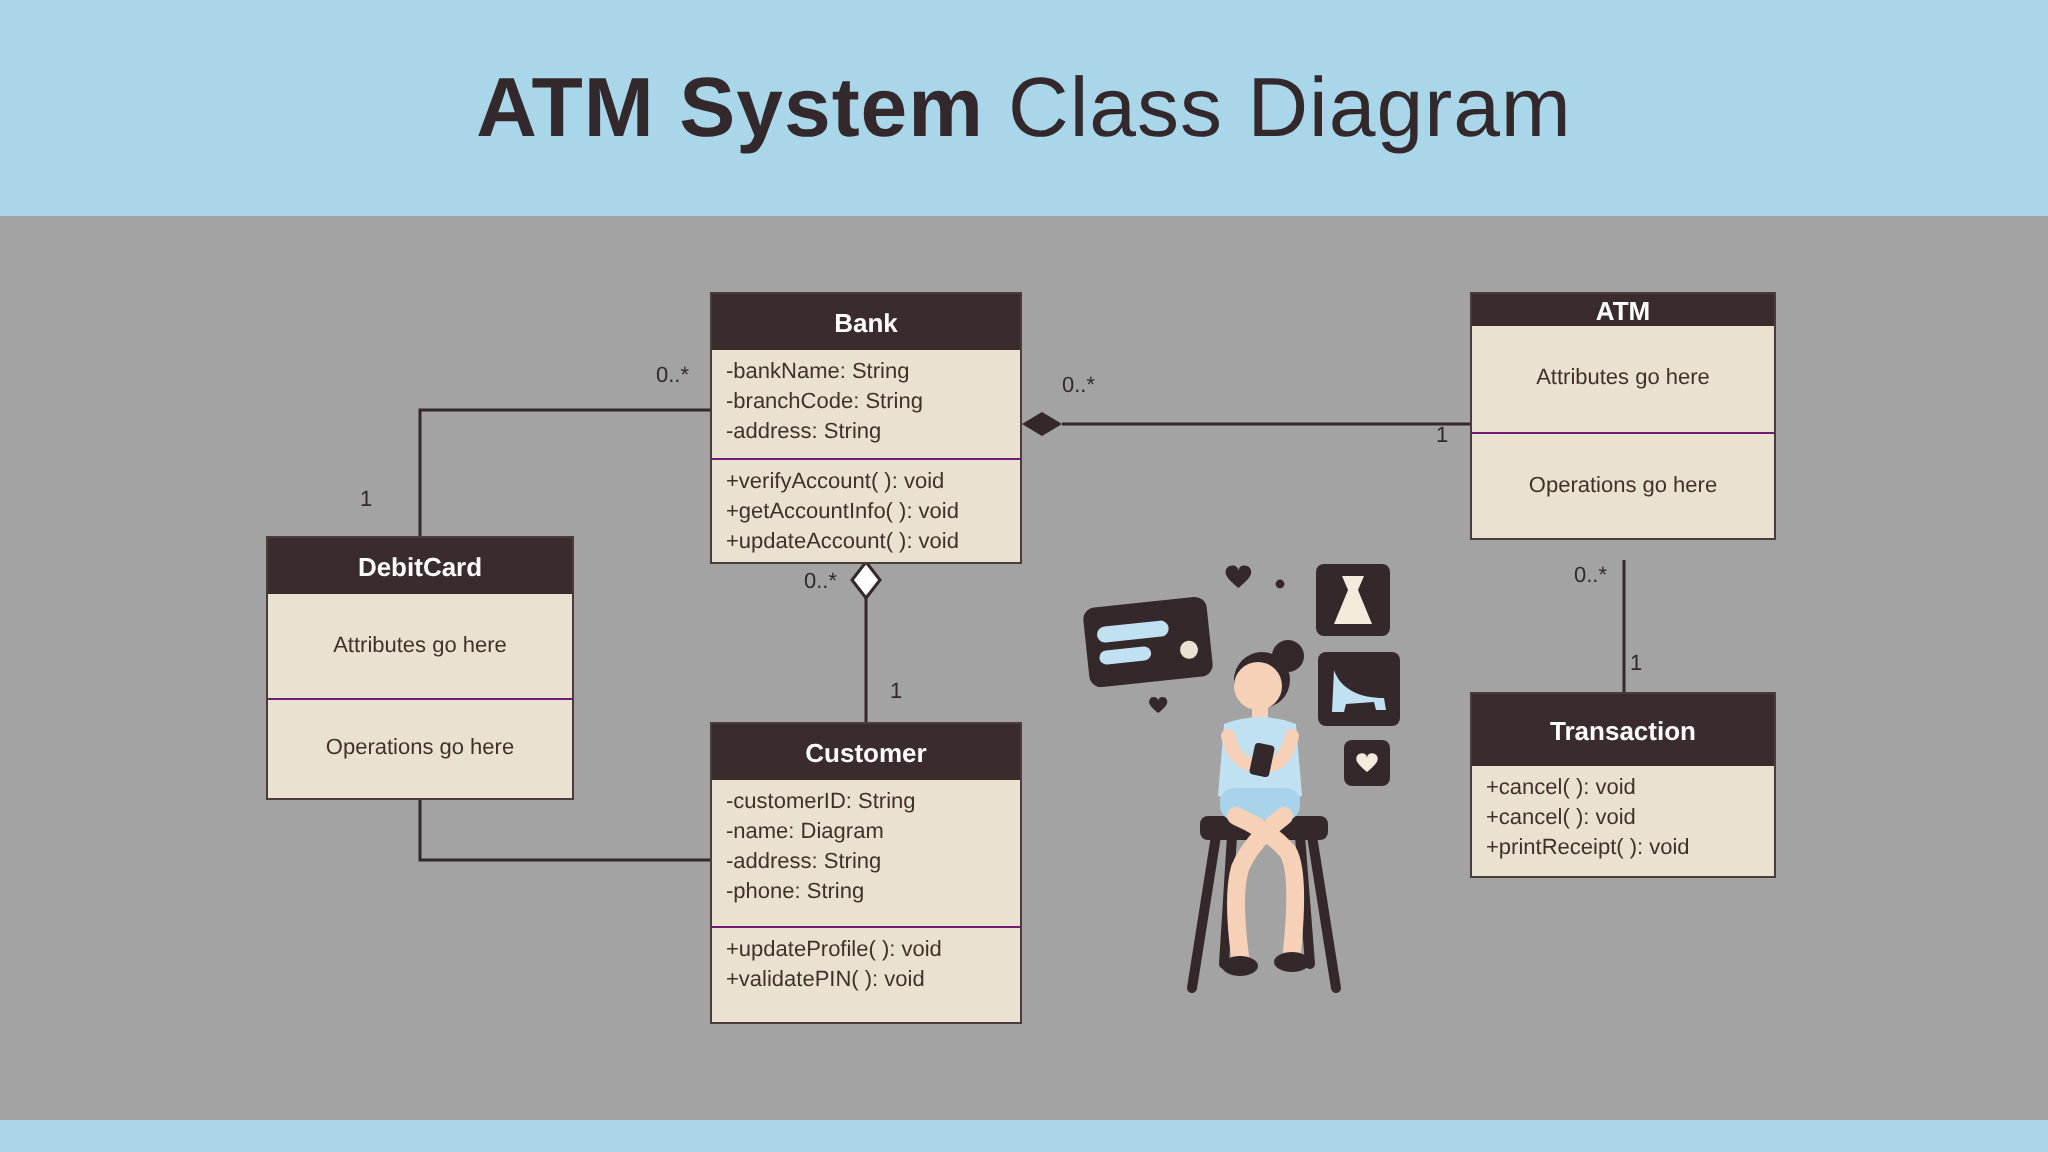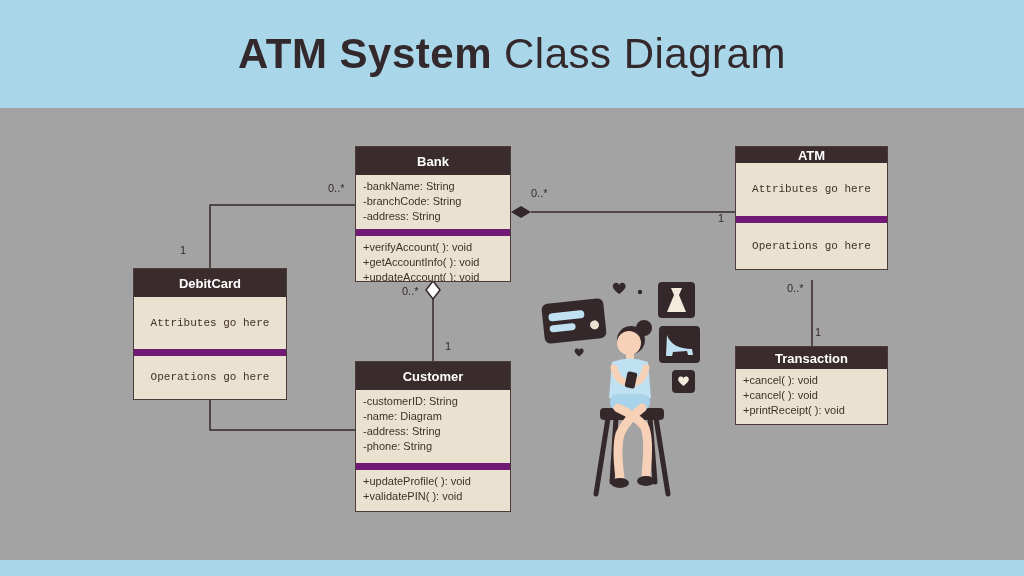--- a/index.html
+++ b/index.html
@@ -17,23 +17,23 @@
   .title .rest { margin-left:12px; }
 
   .connectors { position:absolute; left:0; top:0; }
 
   .uml { position:absolute; display:flex; flex-direction:column;
          background:var(--panel,#e9e2d1); border:1px solid #4c3b3b;
          font-size:11px; color:#413028; }
   .uml-h { background:var(--header,#3a2b2d); color:#ffffff; font-weight:bold; font-size:13px;
            display:flex; align-items:center; justify-content:center; flex:0 0 auto; }
   .uml-sec { padding:4px 7px; overflow:hidden; flex:0 0 auto; }
-  .uml-sec + .uml-sec { border-top:7px solid #701a75; }
+  .uml-sec + .uml-sec { border-top:1px solid #701a75; }
   .uml-sec .m { line-height:15px; white-space:nowrap; }
-  .uml-sec.center { display:flex; align-items:center; justify-content:center; text-align:right;font-family:Liberation Mono, monospace; }
+  .uml-sec.center { display:flex; align-items:center; justify-content:center; text-align:right; }
 
   .mult { position:absolute; font-size:11px; color:var(--ink,#33282b); }
 
   .illus { position:absolute; left:538px; top:276px; }
 </style>
 </head>
 <body>
 
 <div class="canvas">
 
@@ -105,21 +105,21 @@
       <div class="m">-address: String</div>
       <div class="m">-phone: String</div>
     </div>
     <div class="uml-sec" style="height:48px">
       <div class="m">+updateProfile( ): void</div>
       <div class="m">+validatePIN( ): void</div>
     </div>
   </section>
 
   <section class="uml" style="left:735px;top:346px;width:153px">
-    <header class="uml-h" style="height:22px">Transaction</header>
+    <header class="uml-h" style="height:36px">Transaction</header>
     <div class="uml-sec" style="height:55px">
       <div class="m">+cancel( ): void</div>
       <div class="m">+cancel( ): void</div>
       <div class="m">+printReceipt( ): void</div>
     </div>
   </section>
 
   <svg class="illus" width="188" height="248" viewBox="0 0 188 248">
 
     <g transform="rotate(-6 36 45)">

